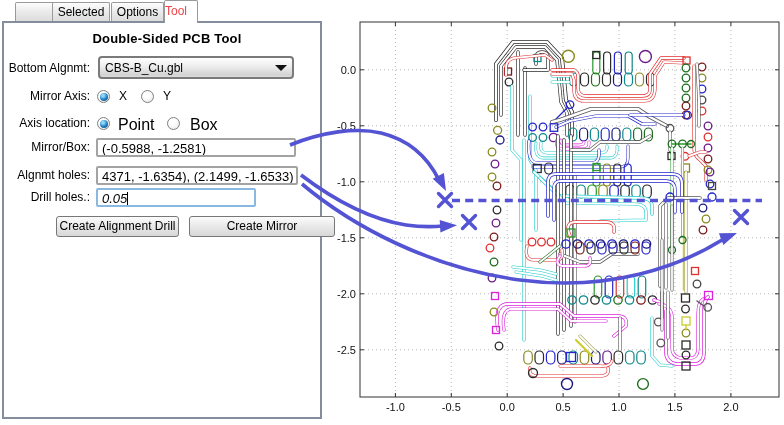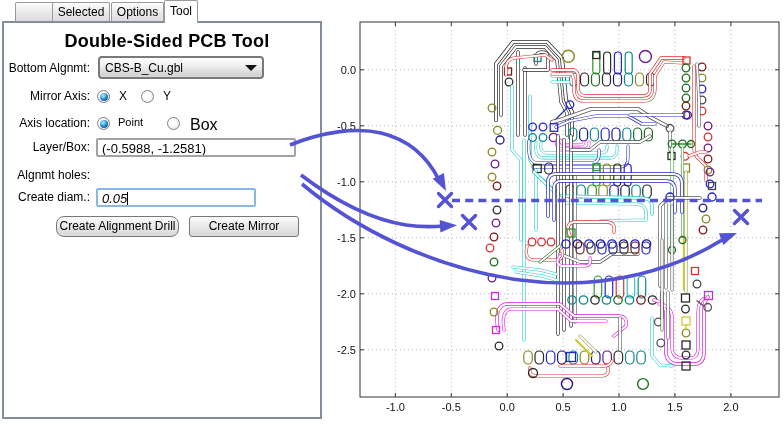--- a/index.html
+++ b/index.html
@@ -1,57 +1,58 @@
 <!DOCTYPE html>
 <html><head><meta charset="utf-8">
 <style>
 * { margin:0; padding:0; box-sizing:border-box; }
 html,body { width:784px; height:425px; background:#fff; font-family:"Liberation Sans", sans-serif; }
 #wrap { position:relative; width:784px; height:425px; overflow:hidden; background:#fff; }
 
 .tab { position:absolute; top:2px; height:19px; background:linear-gradient(#fdfdfd,#ececec 45%,#dcdcdc); border:1px solid #9a9a9a; border-bottom:none; border-radius:2px 2px 0 0; font-size:12px; color:#000; text-align:center; line-height:19px; }
-#tabtool { position:absolute; top:0px; height:23px; background:#fff; border:1px solid #9a9a9a; border-bottom:none; border-radius:2px 2px 0 0; font-size:12px; color:#000000; text-align:center; line-height:21px; z-index:3; }
+#tabtool { position:absolute; top:0px; height:23px; background:#fff; border:1px solid #9a9a9a; border-bottom:none; border-radius:2px 2px 0 0; font-size:12px; color:#ef4444; line-height:21px; z-index:3; }
 #panel { position:absolute; left:2px; top:21px; width:320px; height:398px; background:#fff; border:2px solid #848d9c; }
 .lab { position:absolute; font-size:12px; color:#000; text-align:right; width:84px; left:2px; }
 .inp { position:absolute; left:92px; height:19px; border:2px solid #a3a3a3; border-radius:2px; background:#fff; font-size:13px; color:#000; padding-left:4px; line-height:17px; white-space:nowrap; overflow:hidden; }
 .radio { position:absolute; width:13px; height:13px; border-radius:50%; border:1px solid #808080; background:radial-gradient(circle at 40% 35%, #fff 30%, #e3e3e3); }
 .radio.sel::after { content:""; position:absolute; left:1.5px; top:1.5px; width:8px; height:8px; border-radius:50%; background:radial-gradient(circle at 38% 32%, #8ed9f5 15%, #1f7cc4 55%, #0c3d74); }
 .btn { position:absolute; top:193px; height:21px; background:linear-gradient(#fcfcfc,#e8e8e8 50%,#d8d8d8); border:1px solid #777; border-radius:3px; font-size:12px; color:#000; text-align:center; line-height:19px; }
 </style></head>
 <body>
 <div id="wrap">
   <div class="tab" style="left:15px; width:50px;padding-left:44px;">Project</div>
   <div class="tab" style="left:52px; width:58px;">Selected</div>
   <div class="tab" style="left:111px; width:53px;">Options</div>
   <div id="tabtool" style="left:164px; width:34px;">Tool</div>
   <div id="panel">
-    <div style="position:absolute; left:10px; right:0; top:8px; text-align:center; font-size:18px; font-weight:bold; letter-spacing:0.2px;">Double-Sided PCB Tool</div>
+    <div style="position:absolute; left:10px; right:0; top:8px; text-align:center; font-size:13px; font-weight:bold; letter-spacing:0.2px;">Double-Sided PCB Tool</div>
     <div class="lab" style="top:38px;">Bottom Algnmt:</div>
-    <div style="position:absolute; left:94px; top:33px; width:166px; height:23px; border:2px solid #7a7a7a; border-radius:4px; background:linear-gradient(#ffffff,#ededed 45%,#d2d2d2 90%,#dedede); font-size:12px; line-height:20px; padding-left:5px;">CBS-B_Cu.gbl
+    <div style="position:absolute; left:94px; top:33px; width:196px; height:23px; border:2px solid #7a7a7a; border-radius:4px; background:linear-gradient(#ffffff,#ededed 45%,#d2d2d2 90%,#dedede); font-size:12px; line-height:20px; padding-left:5px;">CBS-B_Cu.gbl
       <svg style="position:absolute; right:5px; top:7px;" width="12" height="6">
           <path d="M0,0 L12,0 L6,6 Z" fill="#111"></path>
         </svg>
     </div>
     <div class="lab" style="top:66px;">Mirror Axis:</div>
     <div class="radio sel" style="left:93px; top:67px;"></div>
     <div style="position:absolute; left:115px; top:66px; font-size:12px;">X</div>
     <div class="radio" style="left:137px; top:67px;"></div>
     <div style="position:absolute; left:159px; top:66px; font-size:12px;">Y</div>
     <div class="lab" style="top:93px;">Axis location:</div>
     <div class="radio sel" style="left:93px; top:94px;"></div>
-    <div style="position:absolute; left:114px; top:93px; font-size:11px;">Point</div>
+    <div style="position:absolute; left:114px; top:93px; font-size:16px;">Point</div>
     <div class="radio" style="left:163px; top:94px;"></div>
     <div style="position:absolute; left:186px; top:93px; font-size:16px;">Box</div>
-    <div class="lab" style="top:117px;">Layer/Box:</div>
+    <div class="lab" style="top:117px;">Mirror/Box:</div>
     <div class="inp" style="top:115px; width:200px;">(-0.5988, -1.2581)</div>
     <div class="lab" style="top:145px;">Algnmt holes:</div>
-    <div class="lab" style="top:167px;">Create diam.:</div>
+    <div class="inp" style="top:143px; width:202px;">4371, -1.6354), (2.1499, -1.6533)</div>
+    <div class="lab" style="top:167px;">Drill holes.:</div>
     <div class="inp" style="top:165px; width:160px; border-color:#8ab8e0;font-style:italic;">0.05<span style="display:inline-block;width:1px;height:13px;background:#000;vertical-align:-2px;"></span></div>
-    <div class="btn" style="left:52px; width:123px;border-radius:8px;">Create Alignment Drill</div>
-    <div class="btn" style="left:185px; width:110px;">Create Mirror</div>
+    <div class="btn" style="left:52px; width:123px;">Create Alignment Drill</div>
+    <div class="btn" style="left:185px; width:146px;">Create Mirror</div>
   </div>
   <svg id="plot" style="position:absolute; left:0; top:0;" width="784" height="425" viewBox="0 0 784 425">
 <line x1="395.4" y1="22" x2="395.4" y2="397" stroke="#b8b8b8" stroke-width="1" stroke-dasharray="1 3"></line>
 <line x1="451.3" y1="22" x2="451.3" y2="397" stroke="#b8b8b8" stroke-width="1" stroke-dasharray="1 3"></line>
 <line x1="507.2" y1="22" x2="507.2" y2="397" stroke="#b8b8b8" stroke-width="1" stroke-dasharray="1 3"></line>
 <line x1="563.1" y1="22" x2="563.1" y2="397" stroke="#b8b8b8" stroke-width="1" stroke-dasharray="1 3"></line>
 <line x1="619" y1="22" x2="619" y2="397" stroke="#b8b8b8" stroke-width="1" stroke-dasharray="1 3"></line>
 <line x1="674.9" y1="22" x2="674.9" y2="397" stroke="#b8b8b8" stroke-width="1" stroke-dasharray="1 3"></line>
 <line x1="730.9" y1="22" x2="730.9" y2="397" stroke="#b8b8b8" stroke-width="1" stroke-dasharray="1 3"></line>
 <line x1="360" y1="69.8" x2="779" y2="69.8" stroke="#b8b8b8" stroke-width="1" stroke-dasharray="1 3"></line>

